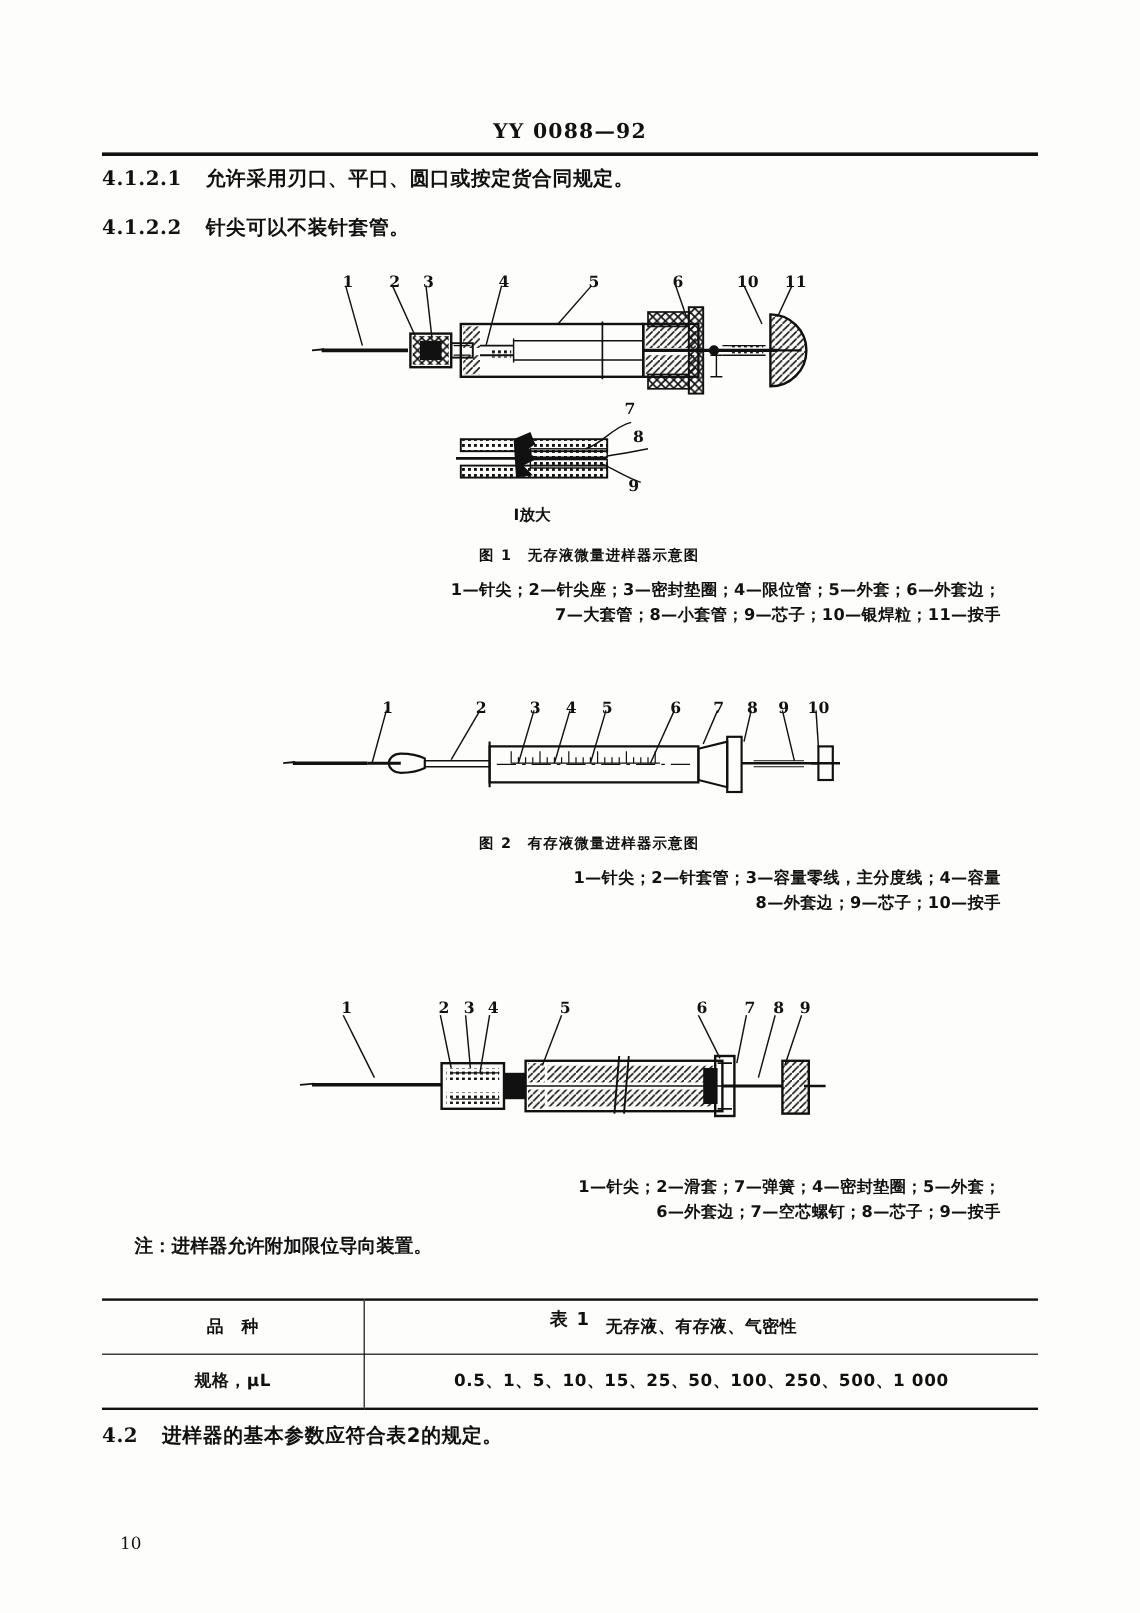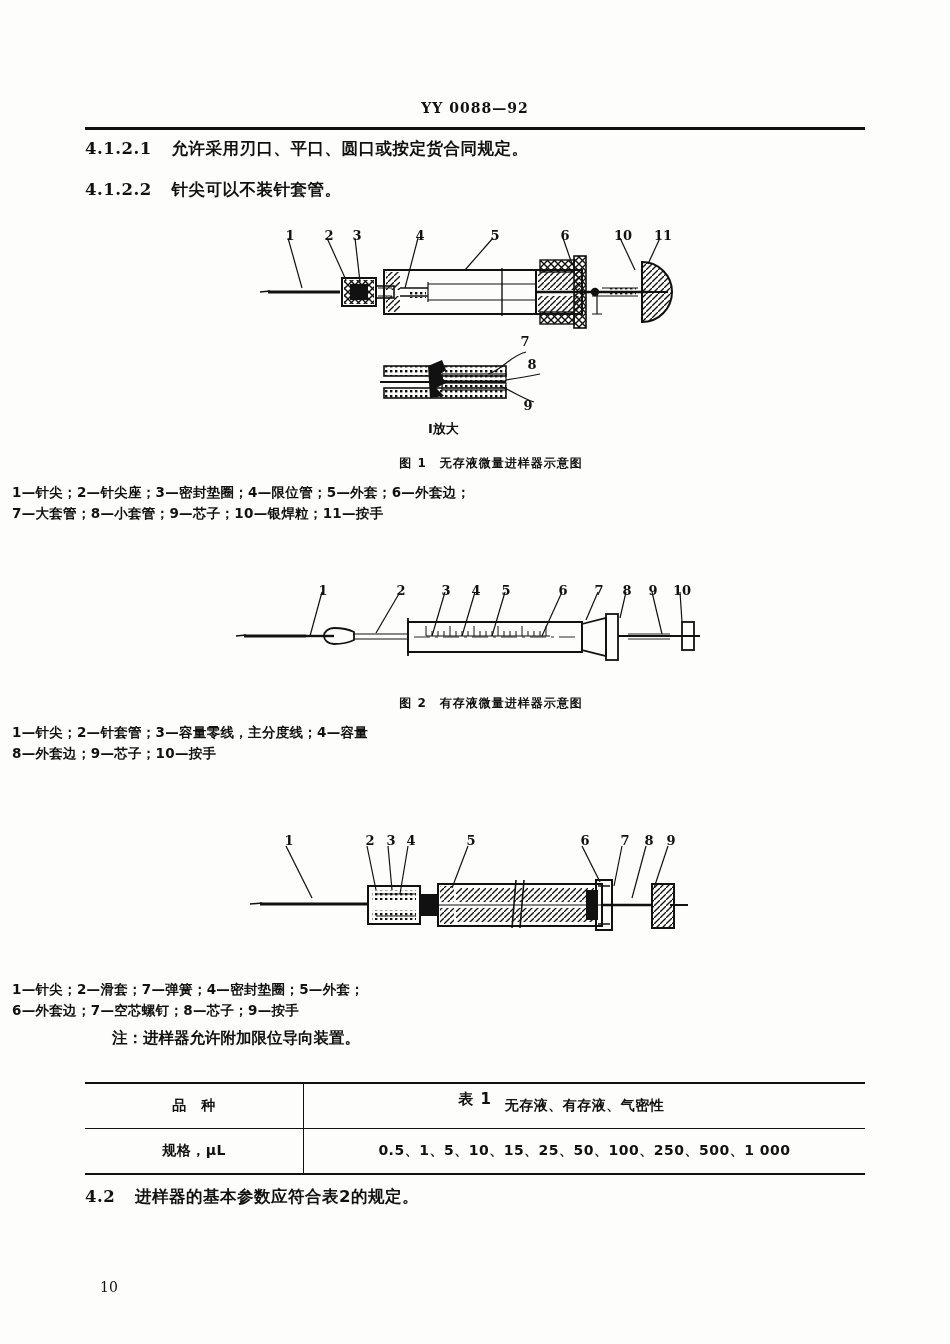--- a/index.html
+++ b/index.html
@@ -13,21 +13,21 @@
   }
   .page{
     position:absolute;
     left:0;top:0;width:950px;height:1344px;
   }
   
   .hdr-title{
     position:absolute;left:0;top:100px;width:950px;
     text-align:center;
     font-family:"DejaVu Serif","Liberation Serif",serif;
-    font-weight:bold;font-size:14px;letter-spacing:1px;
+    font-weight:bold;font-size:17px;letter-spacing:1px;
   }
   .hdr-rule{
     position:absolute;left:85px;top:127px;width:780px;height:0;
     border-top:3px solid #111;
   }
   
   .clause{
     position:absolute;
     font-size:16.5px;
     white-space:nowrap;
@@ -38,24 +38,23 @@
   .note{
     position:absolute;left:112px;top:1028px;
     font-size:15.5px;font-weight:bold;white-space:nowrap;
   }
   
   .fig-cap{
     position:absolute;left:0;width:950px;text-align:center;
     font-size:12px;font-weight:bold;letter-spacing:1px;padding-left:16px;
   }
   .fig-legend{
-    position:absolute;left:0;width:834px;text-align:left;
+    position:absolute;left:0;width:834px;text-align:right;
     font-size:13.5px;font-weight:bold;line-height:21px;
     letter-spacing:.3px;
-    padding-left:12px;
   }
   .fig-legend div{white-space:nowrap;}
   .detail-label{
     position:absolute;font-size:13px;font-weight:bold;
   }
   
   .cal{
     position:absolute;font-family:"DejaVu Serif","Liberation Serif",serif;
     font-weight:bold;font-size:13px;text-align:center;width:16px;
   }

